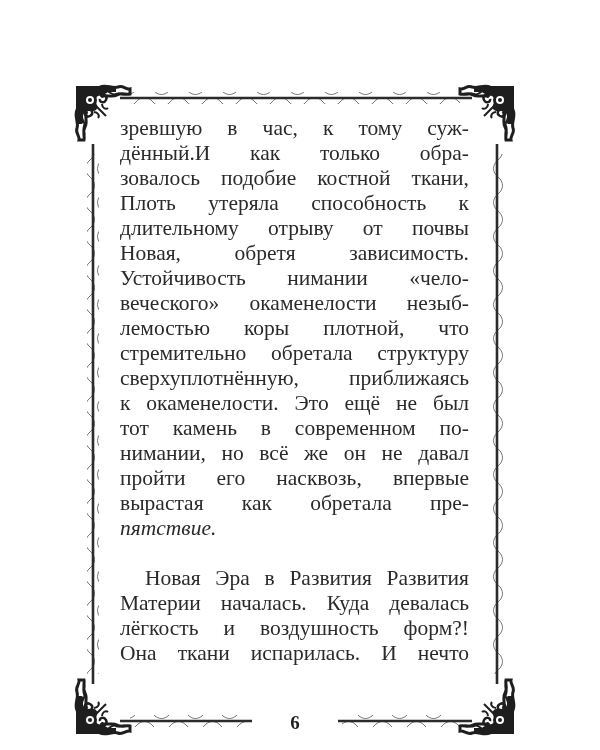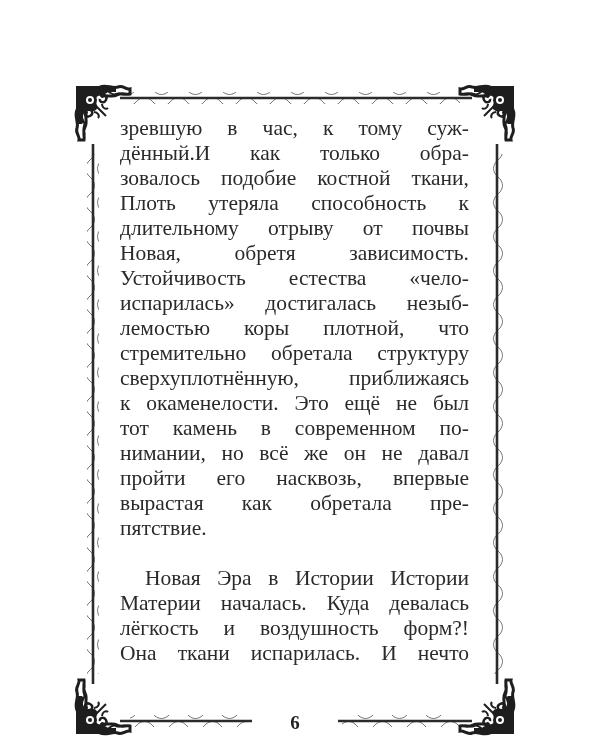--- a/index.html
+++ b/index.html
@@ -16,21 +16,21 @@
     line-height: 25px;
     color: #2a2a2a;
   }
   .line {
     display: block;
     white-space: nowrap;
     height: 25px;
     text-align: justify;
     text-align-last: justify;
   }
-  .line.last { text-align-last: left; }
+  .line.last { text-align-last: left; font-style: italic; }
   .line.indent { padding-left: 25px; }
   .gap { display: block; height: 25px; }
   .page-number {
     position: absolute;
     left: 280px;
     top: 688px;
     width: 30px;
     text-align: center;
     font-family: "Liberation Serif", "DejaVu Serif", serif;
     font-weight: bold;
@@ -95,34 +95,34 @@
       </g>
   </svg>
 
   <div class="text-block">
     <span class="line">зревшую в час, к тому суж-</span>
     <span class="line">дённый.И как только обра-</span>
     <span class="line">зовалось подобие костной ткани,</span>
     <span class="line">Плоть утеряла способность к</span>
     <span class="line">длительному отрыву от почвы</span>
     <span class="line">Новая, обретя зависимость.</span>
-    <span class="line">Устойчивость естества «чело-</span>
-    <span class="line">испарилась» достигалась незыб-</span>
+    <span class="line">Устойчивость нимании «чело-</span>
+    <span class="line">веческого» окаменелости незыб-</span>
     <span class="line">лемостью коры плотной, что</span>
     <span class="line">стремительно обретала структуру</span>
     <span class="line">сверхуплотнённую, приближаясь</span>
     <span class="line">к окаменелости. Это ещё не был</span>
     <span class="line">тот камень в современном по-</span>
     <span class="line">нимании, но всё же он не давал</span>
     <span class="line">пройти его насквозь, впервые</span>
     <span class="line">вырастая как обретала пре-</span>
     <span class="line last">пятствие.</span>
 
     <span class="gap"></span>
 
-    <span class="line indent">Новая Эра в Истории Истории</span>
+    <span class="line indent">Новая Эра в Развития Развития</span>
     <span class="line">Материи началась. Куда девалась</span>
     <span class="line">лёгкость и воздушность форм?!</span>
     <span class="line">Она ткани испарилась. И нечто</span>
   </div>
 
   <div class="page-number">6</div>
 </div>
 
 </body></html>

